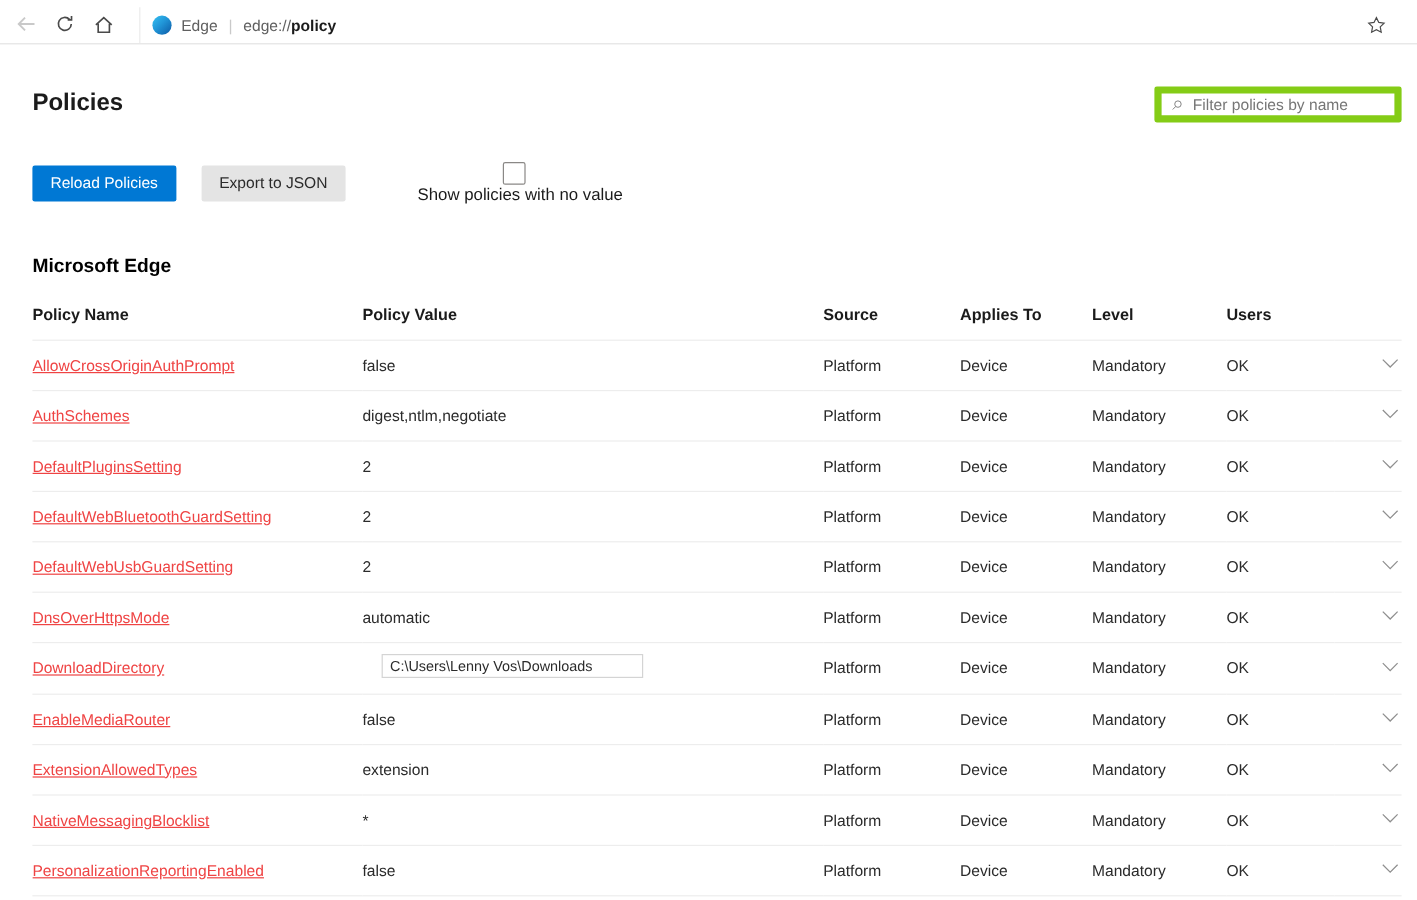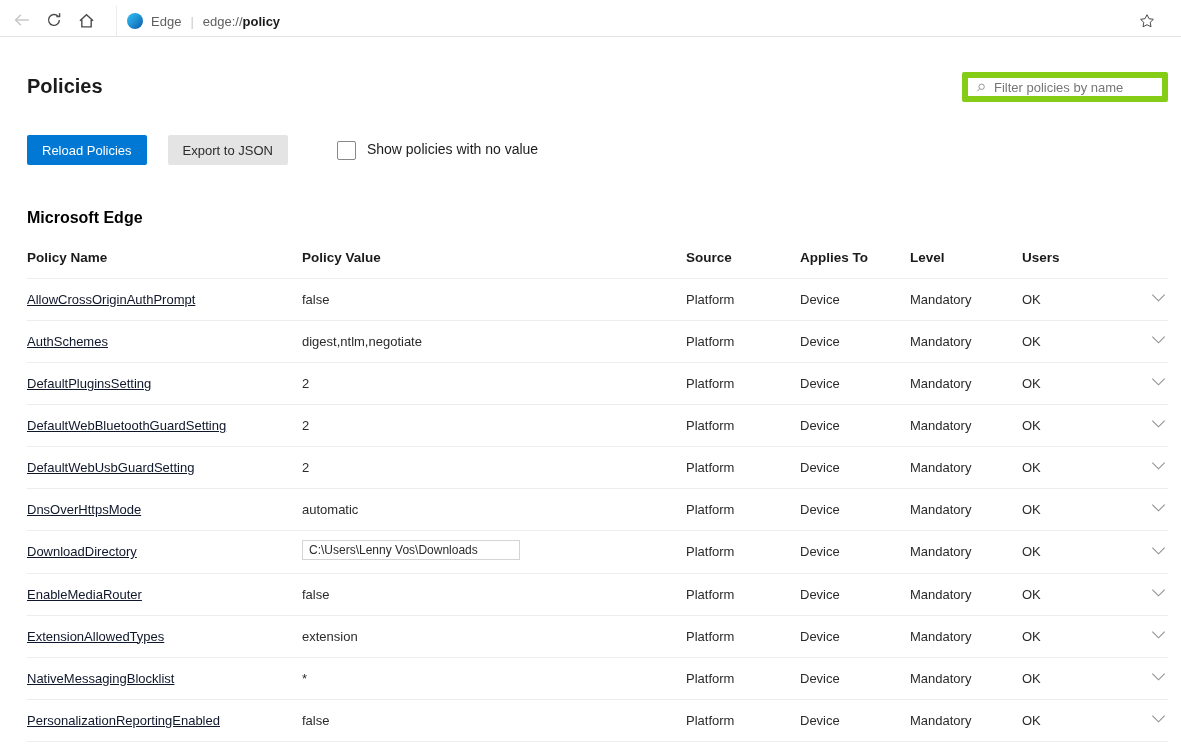--- a/index.html
+++ b/index.html
@@ -88,21 +88,21 @@
     height: 30px;
     padding: 0 15px;
     font-family: inherit;
     font-size: 13px;
     border: none;
     border-radius: 2px;
     cursor: pointer;
   }
   .btn-primary { background: #0078d4; color: #fff; }
   .btn-secondary { background: #e4e4e4; color: #2b2b2b; margin-left: 21px; }
-  .checkbox-group { display: flex; margin-left: 49px; }
+  .checkbox-group { display: flex; align-items: center; margin-left: 49px; flex-direction: column; }
   .checkbox {
     width: 19px; height: 19px;
     border: 1px solid #8a8886;
     border-radius: 2px;
     background: #fff;
     cursor: pointer;
     flex: 0 0 auto;
   }
   .checkbox-label { font-size: 14px; margin-left: 11px; color: #1b1b1b; }
 
@@ -125,34 +125,35 @@
   table.policies td {
     font-size: 13px;
     color: #2b2b2b;
     padding: 9px 0 10px;
     border-top: 1px solid #ededed;
     vertical-align: middle;
     overflow: hidden;
     white-space: nowrap;
   }
   a.policy-link {
-    color: #0f172a;
+    color: #ef4444;
     text-decoration: underline;
     font-size: 13px;
     cursor: pointer;
   }
   .val-boxed {
     display: inline-block;
     border: 1px solid #d4d4d4;
     padding: 2px 6px;
     font-size: 12px;
     width: 218px;
     white-space: nowrap;
     overflow: hidden;
     background: #fff;
+    margin-left: 16px;
   }
   td.chev-cell { text-align: right; padding-right: 8px; }
   .chev { cursor: pointer; display: inline-block; }
 </style>
 </head>
 <body>
 
 <div class="chrome">
   <div class="nav-btn">
     <svg width="18" height="18" viewBox="0 0 16 16">

